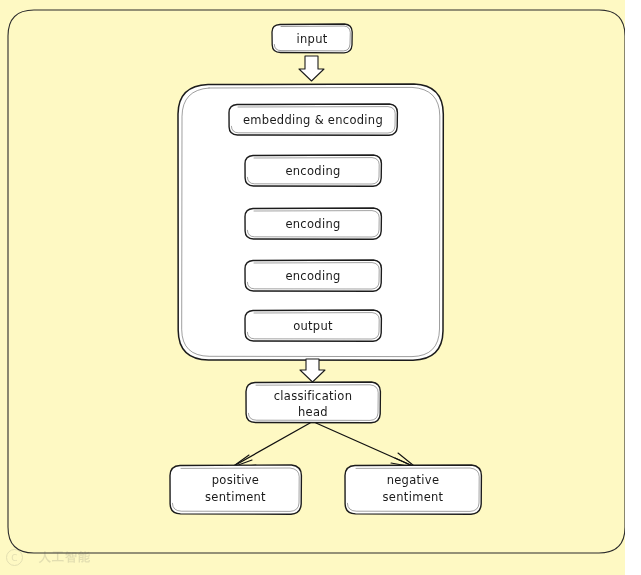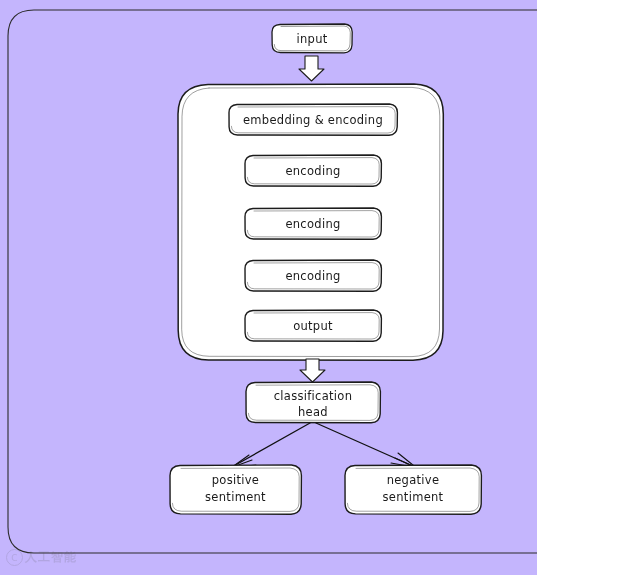--- a/index.html
+++ b/index.html
@@ -2,23 +2,23 @@
 <html><head>
 <meta charset="utf-8">
 <style>
   html, body {
     margin: 0;
     padding: 0;
     background: #ffffff;
   }
   #canvas {
     position: relative;
-    width: 537px;
+    width: 625px;
     height: 575px;
-    background: #c4b5fd;
+    background: #fef9c3;
     overflow: hidden;
     font-family: "DejaVu Sans", sans-serif;
   }
   #diagram-svg {
     position: absolute;
     left: 0;
     top: 0;
     width: 641px;
     height: 575px;
   }
@@ -65,21 +65,21 @@
     stroke: #111111;
     stroke-width: 1.1;
     stroke-linecap: round;
   }
   #watermark {
     position: absolute;
     left: 6px;
     top: 549px;
     display: flex;
     align-items: center;
-    gap: 2px;
+    gap: 16px;
     opacity: 0.16;
     user-select: none;
   }
   #watermark .wm-mark {
     width: 15px;
     height: 15px;
     border: 1.6px solid #555;
     border-radius: 50%;
     display: flex;
     align-items: center;

